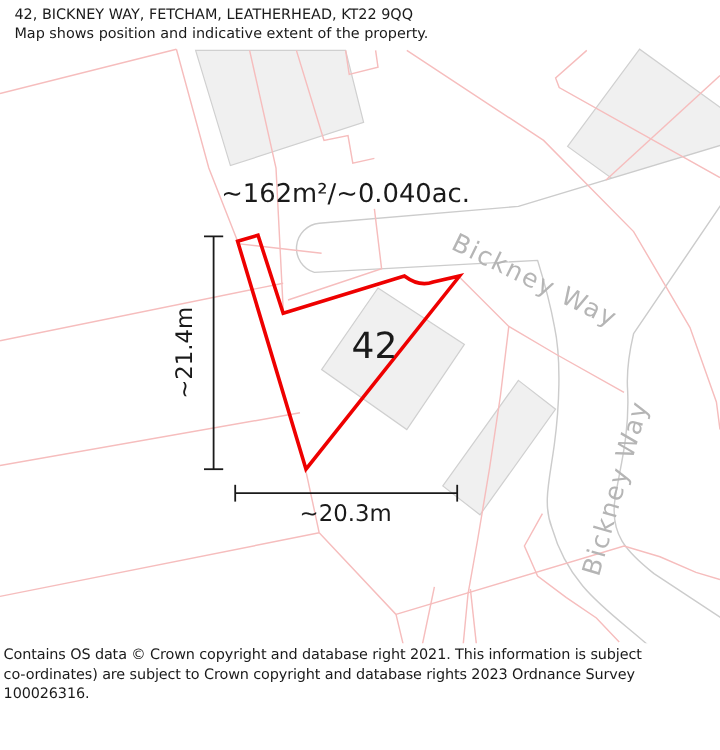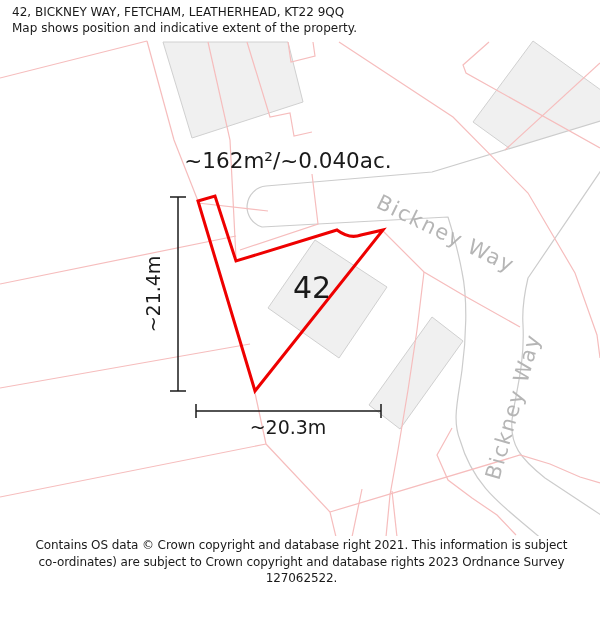--- a/index.html
+++ b/index.html
@@ -1,21 +1,21 @@
 <!DOCTYPE html>
 <html><head>
 <meta charset="utf-8">
 <style>
   html,body{margin:0;padding:0;background:#ffffff;}
   body{width:600px;height:625px;position:relative;overflow:hidden;
        font-family:"DejaVu Sans","Liberation Sans",sans-serif;color:#1a1a1a;}
   .title-wrap{position:absolute;top:4px;left:12px;width:600px;text-align:left;z-index:3;}
   .title-line{font-size:12px;line-height:16px;white-space:nowrap;}
   .map-svg{position:absolute;top:0;left:0;z-index:1;}
-  .footer-wrap{position:absolute;top:537px;left:3px;width:597px;z-index:3;text-align:center;}
+  .footer-wrap{position:absolute;top:537px;left:3px;width:597px;z-index:3;}
   .footer-line{font-size:12px;line-height:16.6px;white-space:nowrap;letter-spacing:-0.1px;}
   
   .parcel{fill:none;stroke:#f6bdbd;stroke-width:1.2;}
   .bldg{fill:#f0f0f0;stroke:#d0d0d0;stroke-width:1;}
   .road{fill:#ffffff;stroke:#cccccc;stroke-width:1.2;stroke-linejoin:round;}
   .prop{fill:none;stroke-width:3;stroke-linejoin:miter;}
   .dim{stroke:#1a1a1a;stroke-width:1.5;}
   .dim-label{font-size:19px;fill:#1a1a1a;}
   .area-label{font-size:21.5px;fill:#1a1a1a;}
   .plot-label{font-size:30px;fill:#1a1a1a;}
@@ -93,14 +93,14 @@
     <text class="area-label" x="288" y="168" text-anchor="middle">~162m²/~0.040ac.</text>
     <text class="plot-label" x="312" y="298" text-anchor="middle">42</text>
     <text class="road-label" transform="translate(375,207) rotate(26)">Bickney Way</text>
     <text class="road-label" transform="translate(499,481) rotate(-74)">Bickney Way</text>
   </g>
 </svg>
 
 <div class="footer-wrap">
   <div class="footer-line">Contains OS data © Crown copyright and database right 2021. This information is subject</div>
   <div class="footer-line">co-ordinates) are subject to Crown copyright and database rights 2023 Ordnance Survey</div>
-  <div class="footer-line">127062522.</div>
+  <div class="footer-line">100026316.</div>
 </div>
 
 </body></html>

